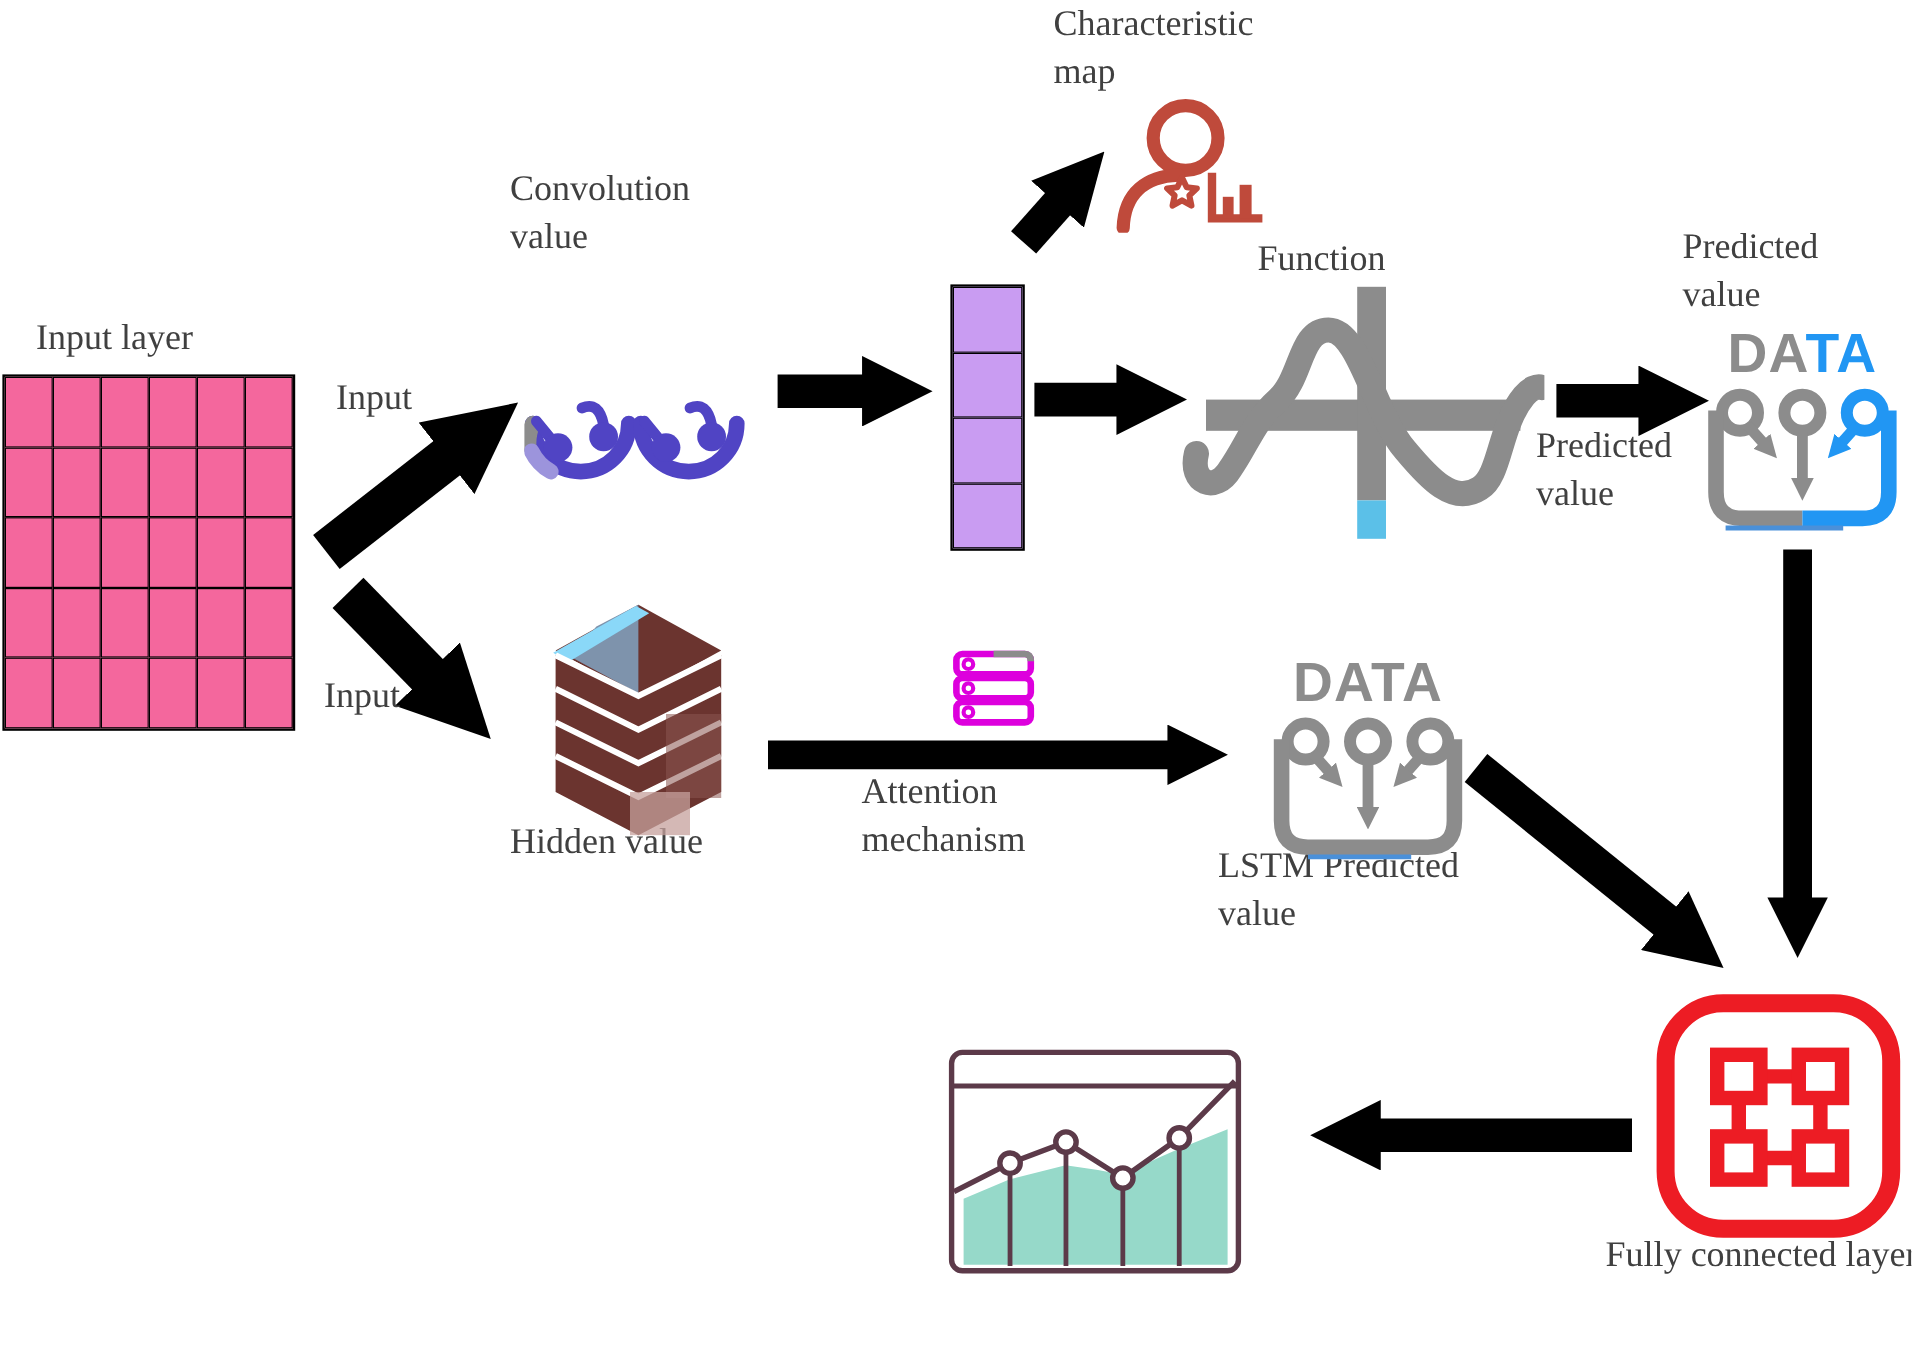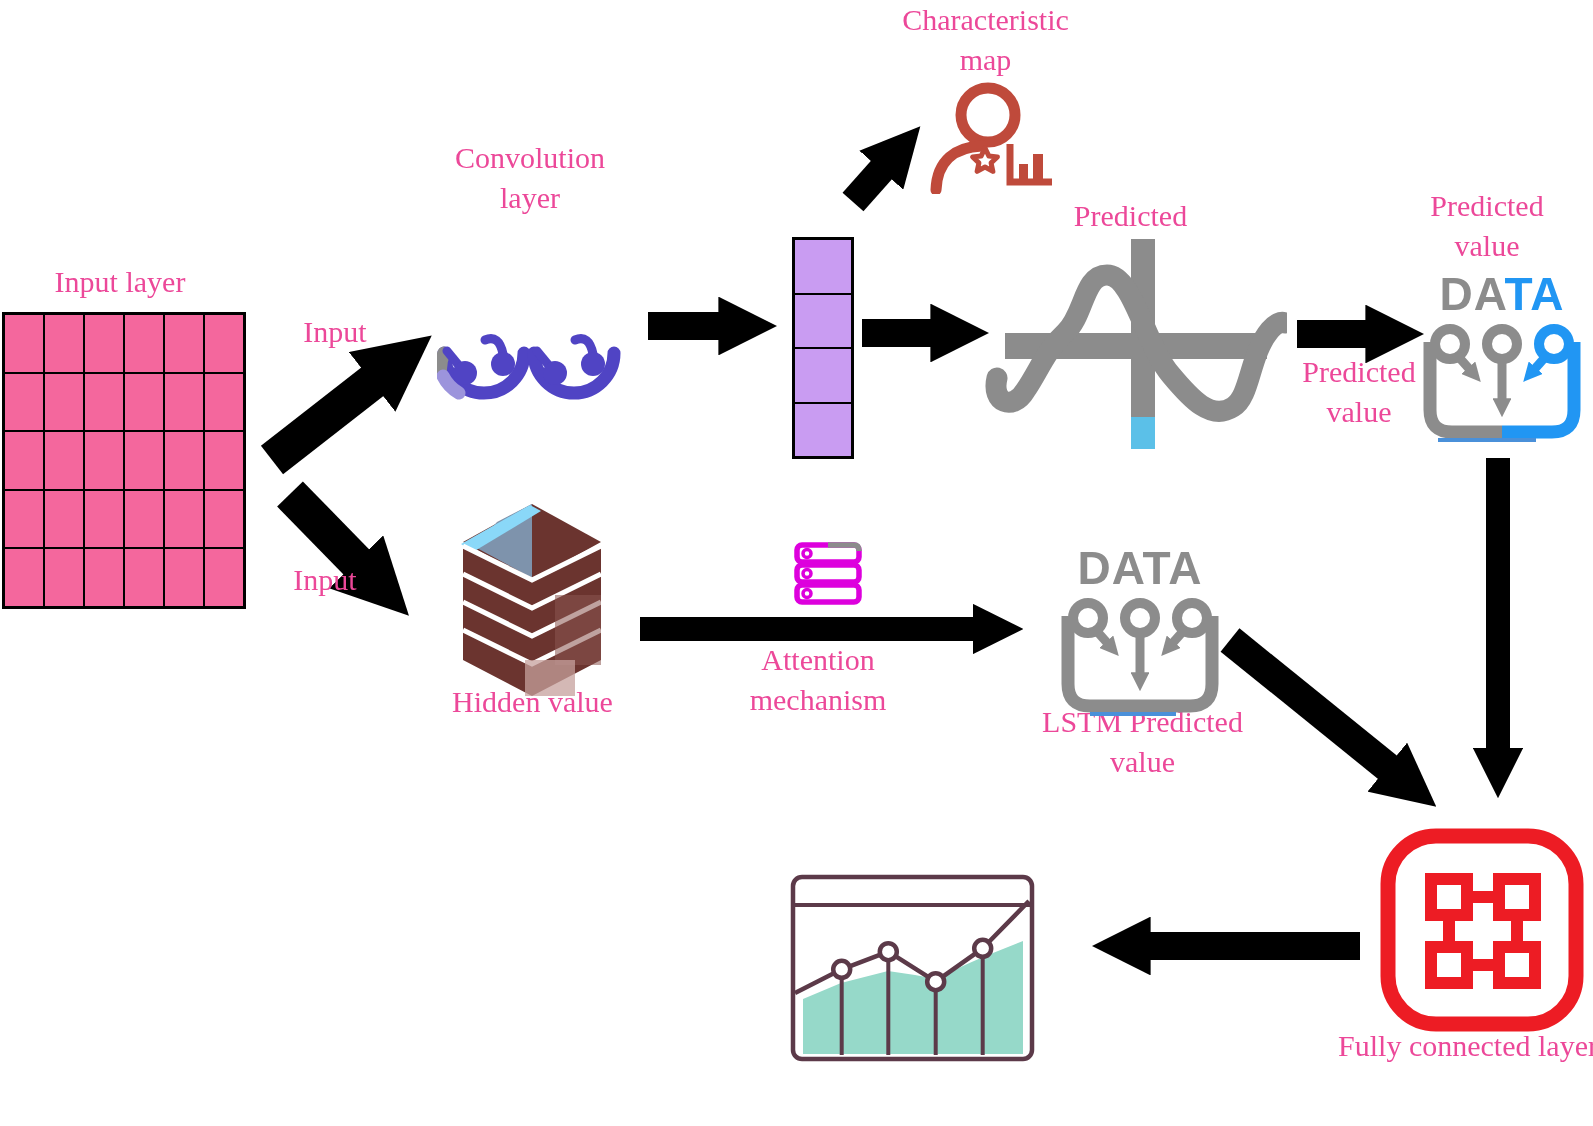--- a/index.html
+++ b/index.html
@@ -1,19 +1,19 @@
 <!DOCTYPE html>
 <html style="--grid_pink: #f4679d; --column_purple: #c99cf2; --conv_indigo: #5044c4; --conv_indigo_light: #9c94dc; --charmap_red: #bf4a3b; --icon_gray: #8c8c8c; --data_blue: #2196f3; --axis_cyan: #5bc0e8; --hidden_maroon: #6b342f; --hidden_slate: #7e93ac; --hidden_sky: #8ad8f8; --attention_magenta: #dd00dd; --fc_red: #ed1c24; --chart_teal: #96d9c9; --chart_plum: #5c3a49; --arrow_black: #000000;"><head>
 <meta charset="utf-8">
 <style>
   html,body{margin:0;padding:0;background:#fff;}
   #canvas{position:relative;width:1593px;height:1126px;background:#fff;overflow:hidden;
           font-family:"Liberation Serif",serif;}
   .abs{position:absolute;}
-  .label{position:absolute;font:30px/40px "Liberation Serif",serif;color:#ec4899;text-align:center;}
+  .label{position:absolute;font:30px/40px "Liberation Serif",serif;color:#404040;text-align:left;}
   
   .pgrid{position:absolute;left:2px;top:312px;width:244px;height:297px;border:2.5px solid #000;
          display:grid;box-sizing:border-box;}
   .pgrid .cell{border:1.5px solid #000;background:var(--grid_pink);}
   
   .pcol{position:absolute;left:792px;top:237px;width:62px;height:222px;border:2.5px solid #000;
         display:flex;flex-direction:column;box-sizing:border-box;}
   .pcol .cell{flex:1;border:1.5px solid #000;background:var(--column_purple);}
   
   .nf{fill:none}
@@ -52,23 +52,23 @@
       <line x1="1498" y1="458" x2="1498" y2="763" stroke-width="24"></line>
       <line x1="640" y1="629" x2="988" y2="629" stroke-width="24"></line>
       <line x1="1230" y1="640" x2="1402" y2="779" stroke-width="30"></line>
       <line x1="1360" y1="946" x2="1133" y2="946" stroke-width="28"></line>
     </g>
   </svg>
 
   <div class="label" style="left:30px;top:262px;width:180px;">Input layer</div>
   <div class="label" style="left:280px;top:312px;width:110px;">Input</div>
   <div class="label" style="left:270px;top:560px;width:110px;">Input</div>
-  <div class="label" style="left:425px;top:138px;width:210px;">Convolution layer</div>
+  <div class="label" style="left:425px;top:138px;width:210px;">Convolution value</div>
   <div class="label" style="left:878px;top:0px;width:215px;">Characteristic map</div>
-  <div class="label" style="left:1048px;top:196px;width:165px;">Predicted</div>
+  <div class="label" style="left:1048px;top:196px;width:165px;">Function</div>
   <div class="label" style="left:1402px;top:186px;width:170px;">Predicted value</div>
   <div class="label" style="left:1280px;top:352px;width:158px;">Predicted value</div>
   <div class="label" style="left:425px;top:682px;width:215px;">Hidden value</div>
   <div class="label" style="left:718px;top:640px;width:200px;">Attention mechanism</div>
   <div class="label" style="left:1015px;top:702px;width:255px;">LSTM Predicted value</div>
   <div class="label" style="left:1338px;top:1026px;width:260px;">Fully connected layer</div>
 
   <div class="pgrid" style="grid-template-columns: repeat(6, 1fr);">
       <div class="cell"></div>
       <div class="cell"></div>

